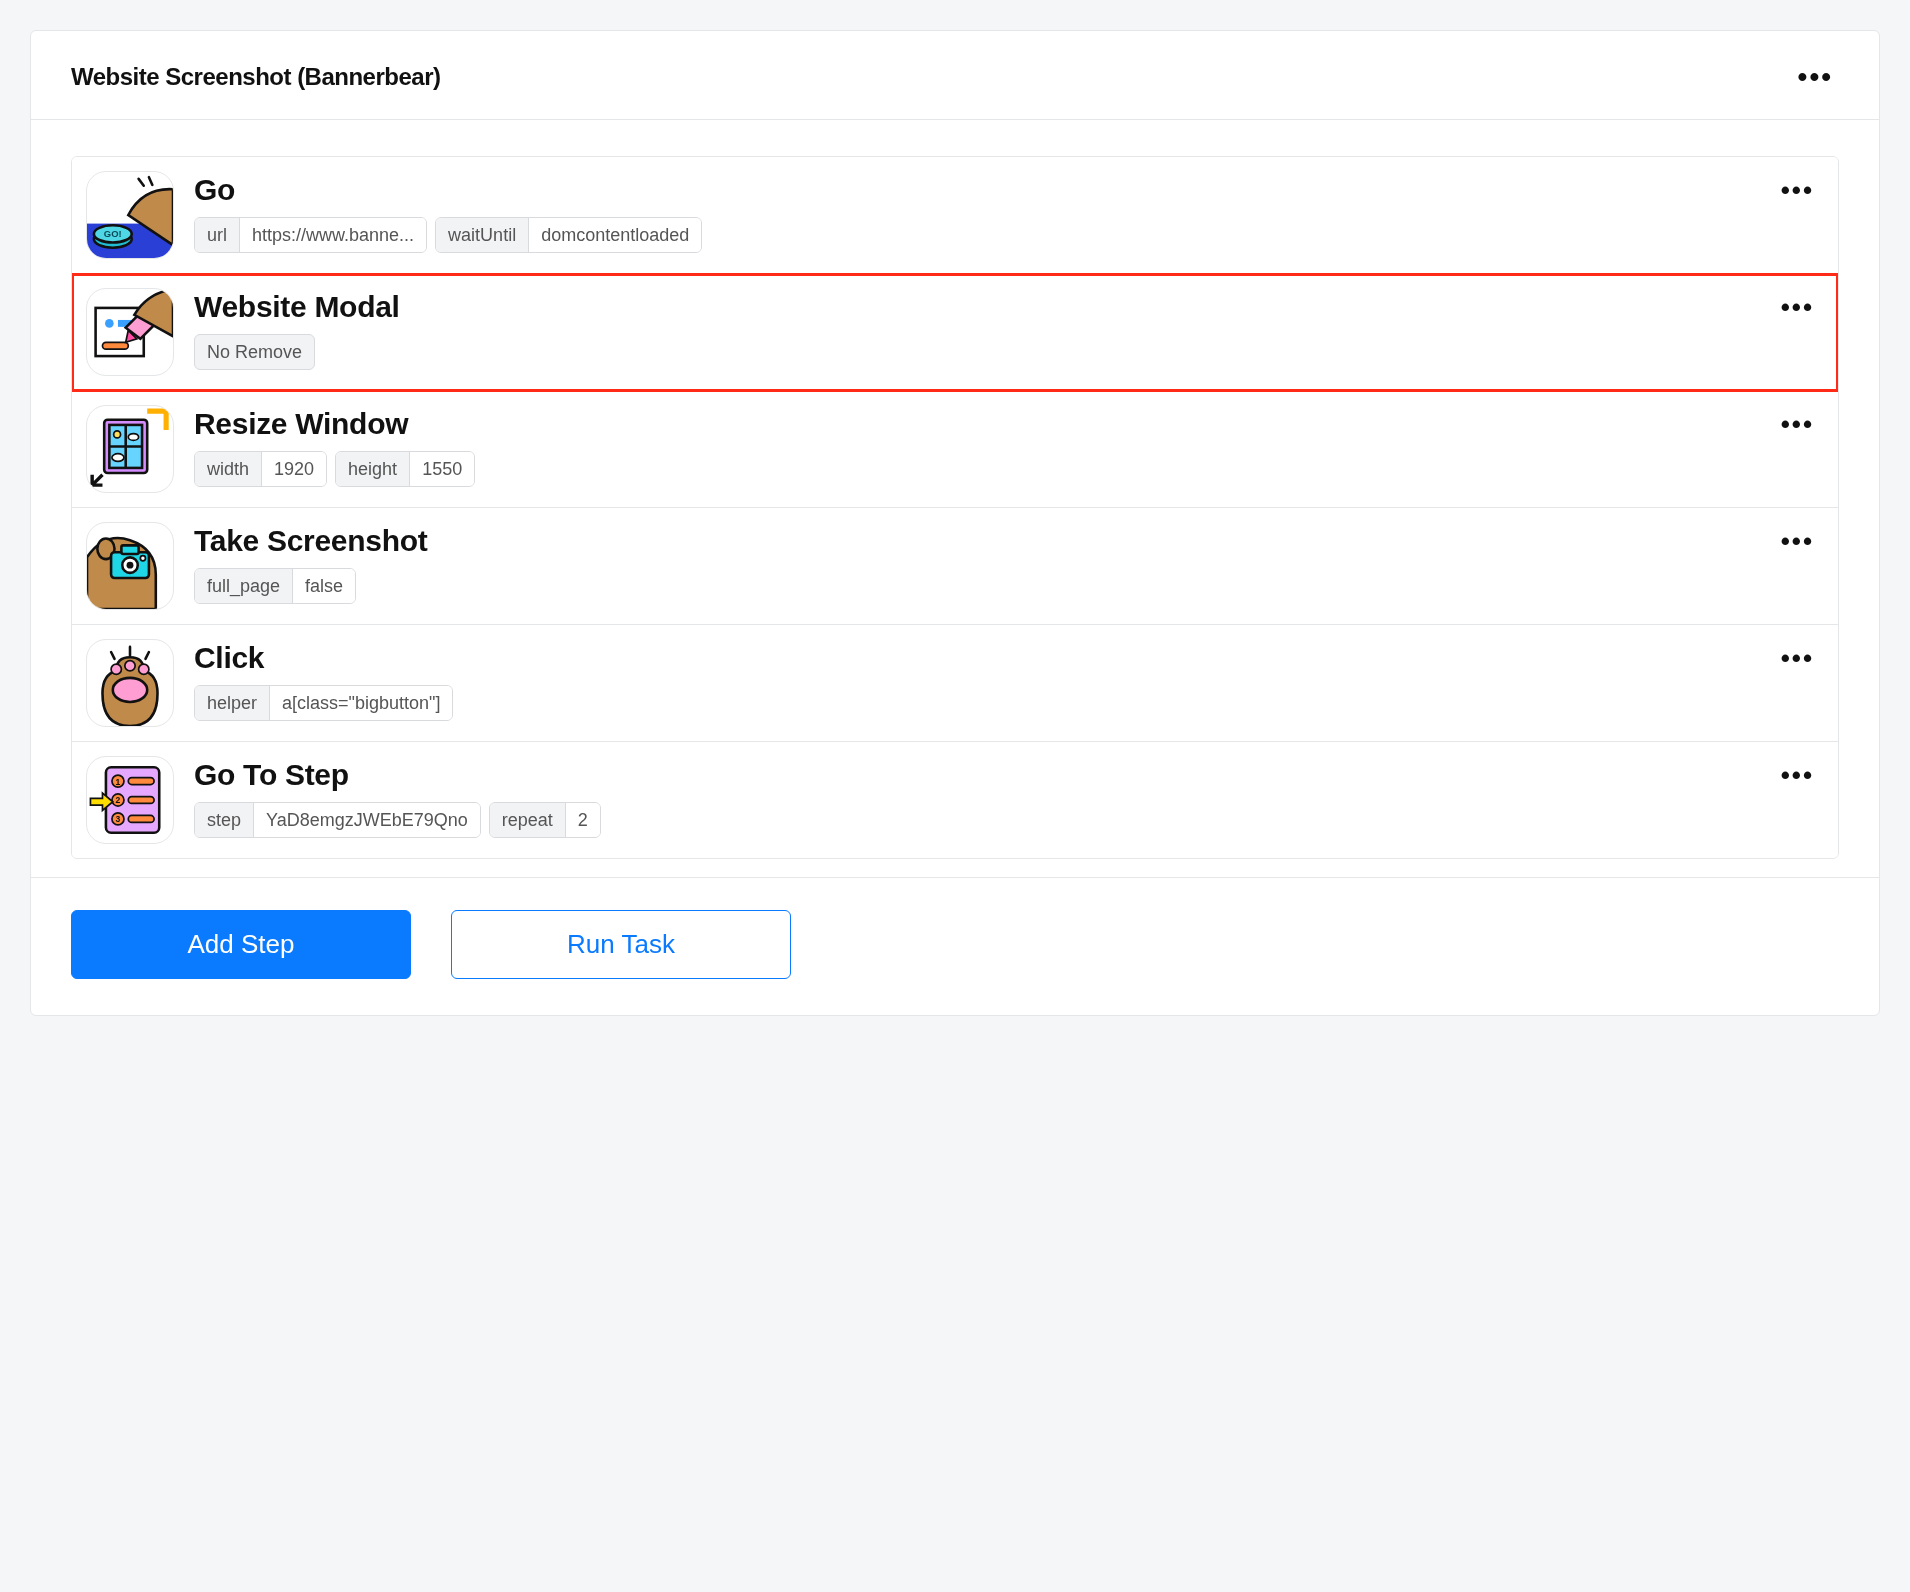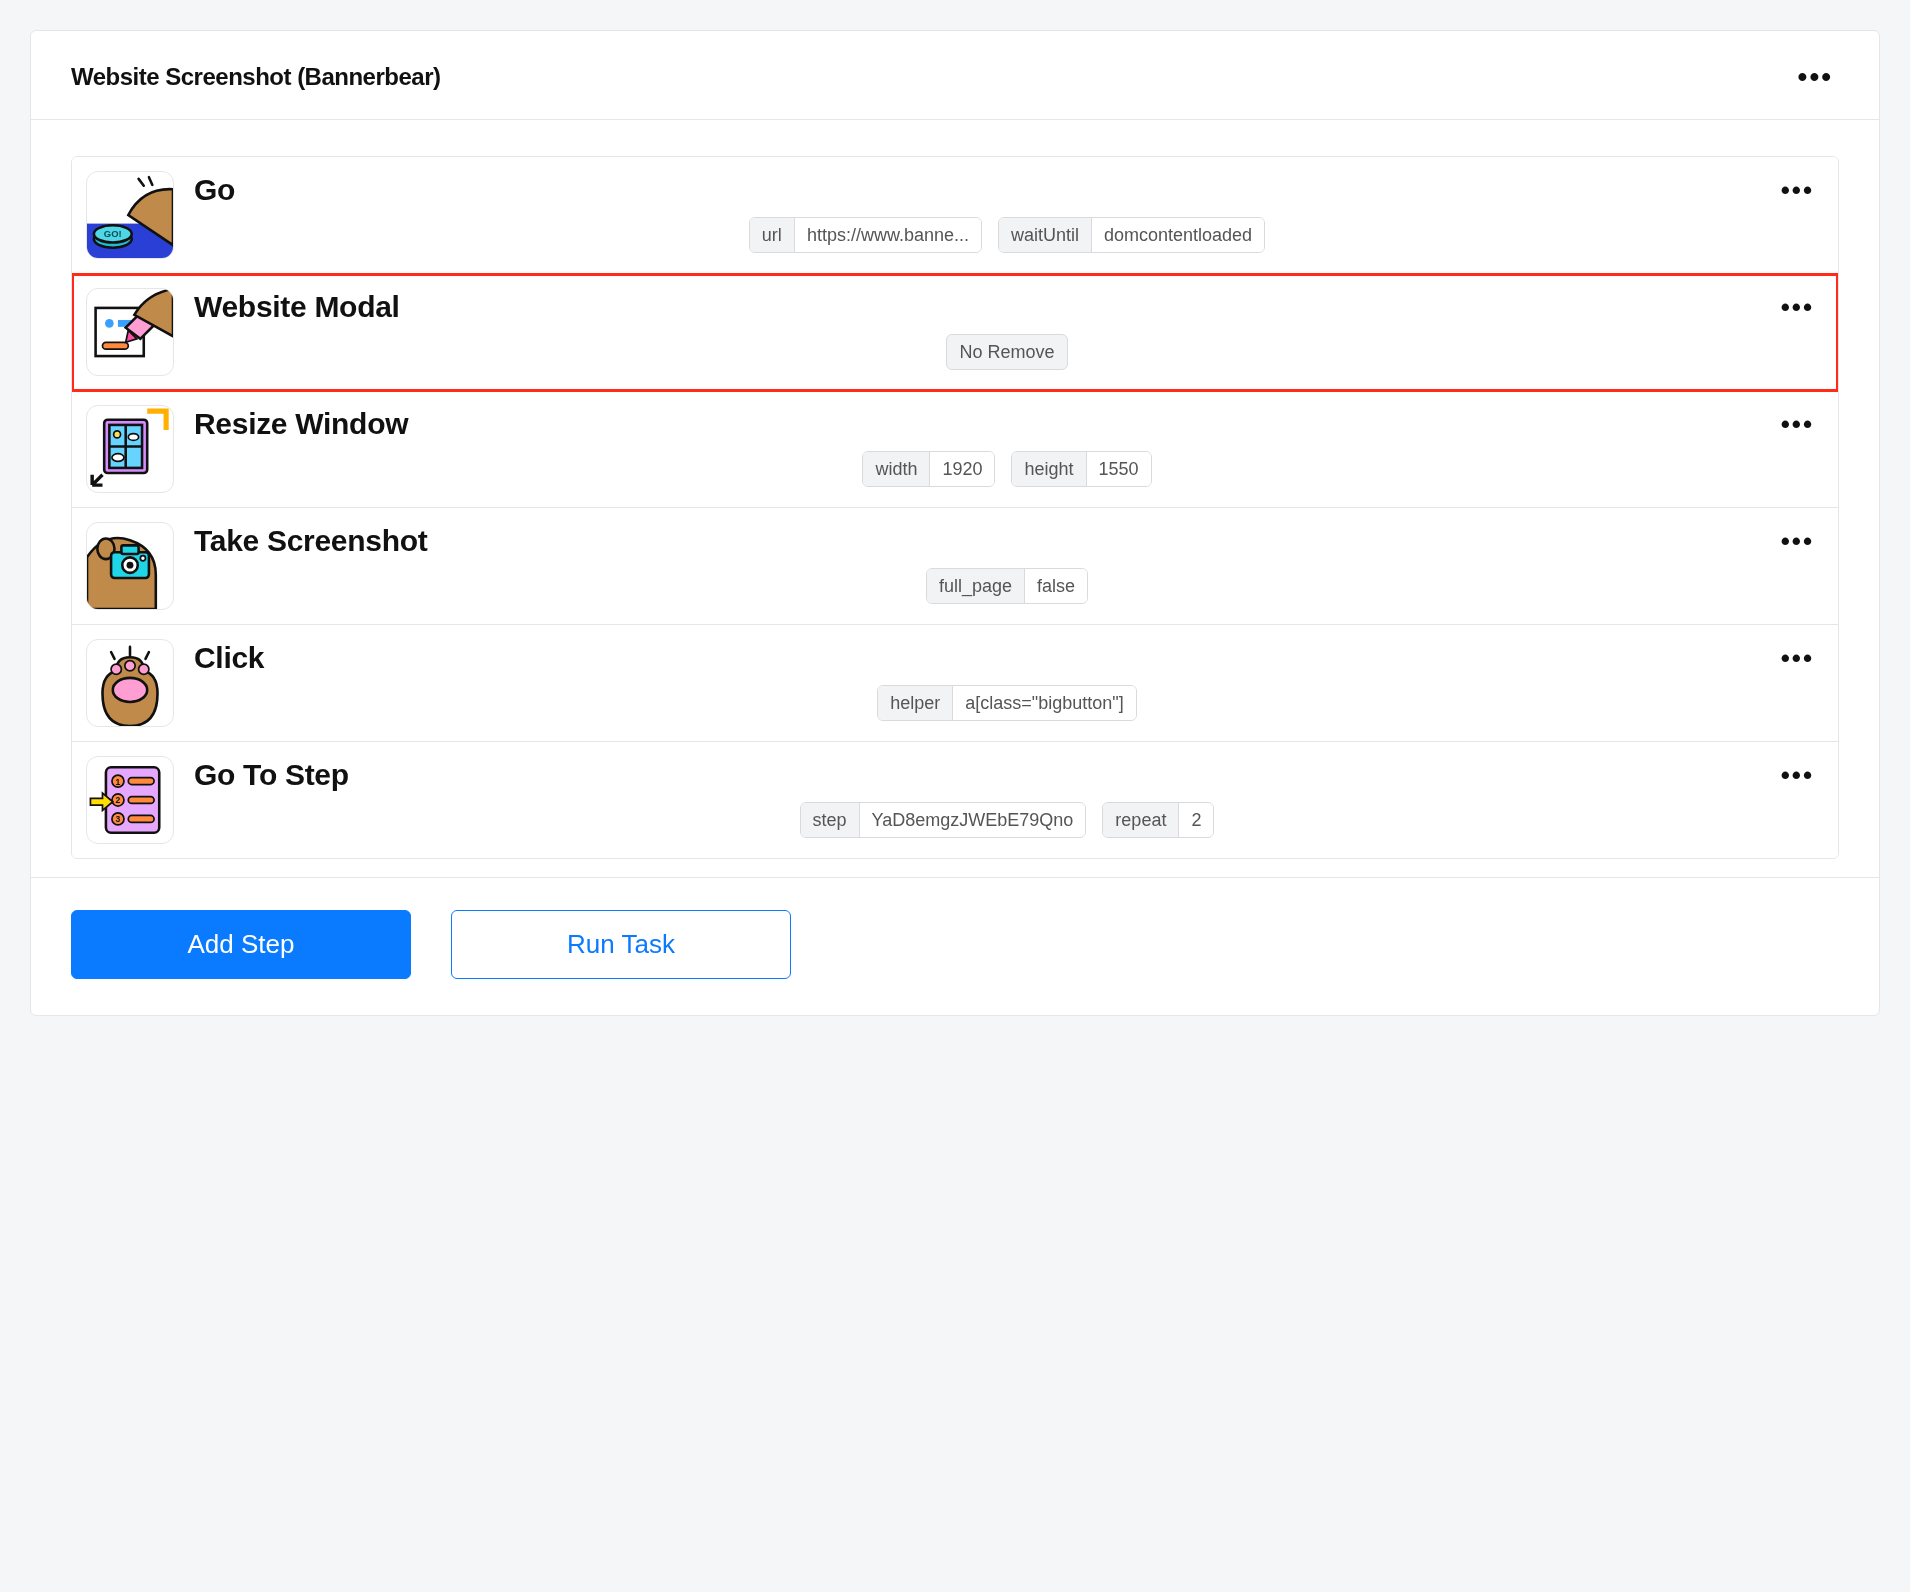--- a/index.html
+++ b/index.html
@@ -60,36 +60,36 @@
   .step:last-child { border-bottom: none; }
   .step.highlighted {
     outline: 3px solid #ff2a18;
     outline-offset: -2px;
     z-index: 2;
   }
   .step-icon {
     width: 88px;
     height: 88px;
     border: 1px solid #e5e6e8;
-    border-radius: 12px;
+    border-radius: 20px;
     background: #fff;
     flex: 0 0 auto;
     margin-right: 20px;
     overflow: hidden;
     display: flex;
     align-items: center;
   }
   .step-body { flex: 1 1 auto; padding-top: 2px; }
   .step-title {
     font-size: 30px;
     font-weight: 700;
     margin-bottom: 10px;
     letter-spacing: -0.3px;
   }
-  .params { display: flex; flex-wrap: wrap; gap: 16px; justify-content: center; }
+  .params { display: flex; flex-wrap: wrap; gap: 8px; }
   .pill-group {
     display: inline-flex;
     border: 1px solid #d9dadd;
     border-radius: 6px;
     overflow: hidden;
     font-size: 18px;
     line-height: 1;
   }
   .pill-key {
     background: #f2f3f5;

